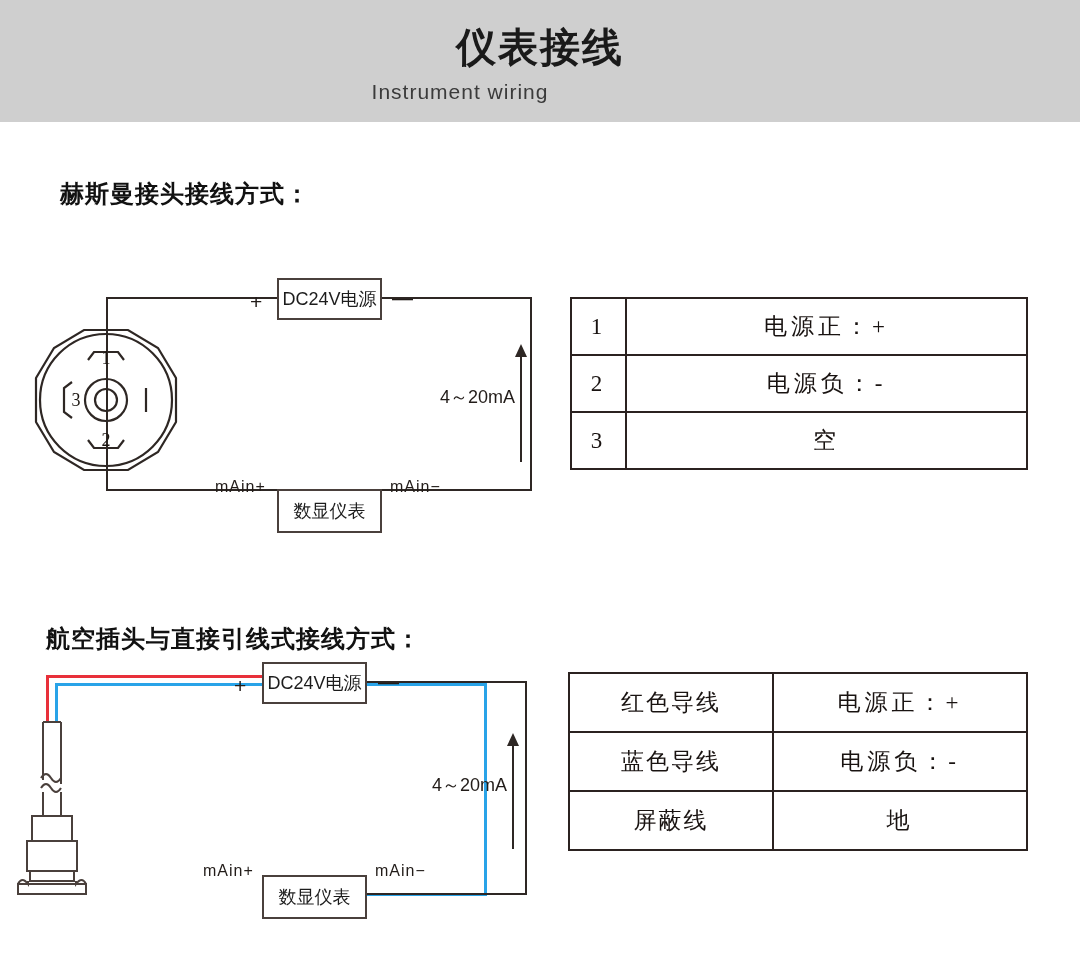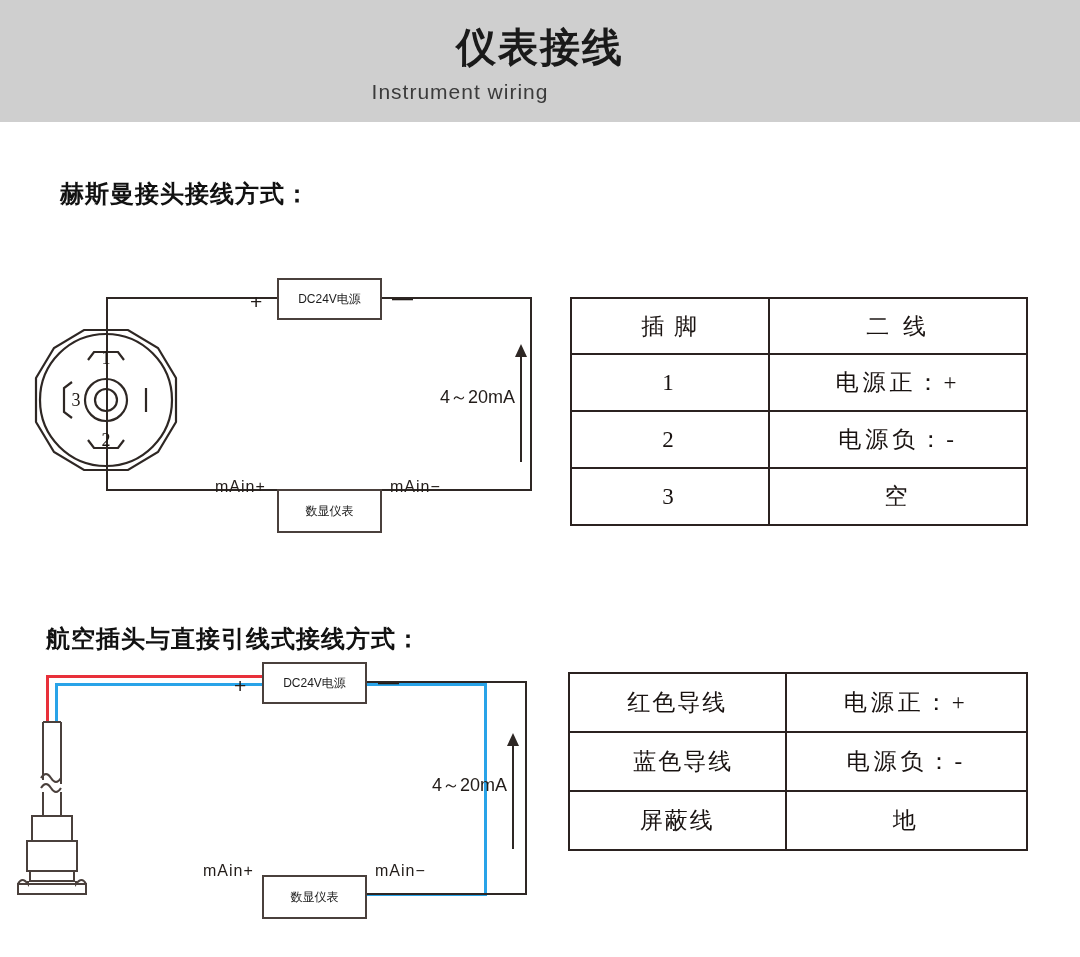--- a/index.html
+++ b/index.html
@@ -31,21 +31,21 @@
   
   .wire{position:absolute;background:#2e2724;}
   .wire.h{height:2px;}
   .wire.v{width:2px;}
   .wire.red{background:#e8303a;}
   .wire.blue{background:#29a3e8;}
 
   .box{
     position:absolute;border:2px solid #4a403c;background:#fff;
     display:flex;align-items:center;justify-content:center;
-    font-size:12px;color:#1c1c1c;white-space:nowrap;letter-spacing:0px;
+    font-size:18px;color:#1c1c1c;white-space:nowrap;letter-spacing:0px;
   }
   .lbl{
     position:absolute;font-size:16px;color:#221c19;white-space:nowrap;
     letter-spacing:1px;
   }
   .lbl.sign{font-size:21px;}
   .lbl.cur{font-size:18px;letter-spacing:0px;}
 
   .arrow-up{position:absolute;}
   .arrow-up .shaft{position:absolute;left:5px;top:10px;width:2px;background:#2e2724;}
@@ -114,24 +114,20 @@
     <g font-family="Liberation Serif, DejaVu Serif, serif" font-size="18" fill="#1c1611">
       <text x="88" y="52" text-anchor="middle">1</text>
       <text x="88" y="134" text-anchor="middle">2</text>
       <text x="58" y="94" text-anchor="middle">3</text>
     </g>
   </svg>
 </div>
 
 <table class="wtable" style="left:570px;top:297px;width:458px;">
   <tbody>
-      <tr>
-    <td class="narrow" style="width:198px;height:54px;">插 脚</td>
-    <td style="width:258px;height:54px;">二  线</td>
-  </tr>
   <tr>
     <td style="height:55px;">1</td>
     <td style="height:55px;">电源正：+</td>
   </tr>
   <tr>
     <td style="height:55px;">2</td>
     <td style="height:55px;">电源负：-</td>
   </tr>
   <tr>
     <td style="height:55px;">3</td>
@@ -187,21 +183,21 @@
   </svg>
 </div>
 
 <table class="wtable" style="left:568px;top:672px;width:460px;">
   <tbody>
   <tr>
     <td class="narrow" style="height:57px;">红色导线</td>
     <td style="height:57px;">电源正：+</td>
   </tr>
   <tr>
-    <td class="narrow" style="height:57px;padding-left:12px;">蓝色导线</td>
+    <td class="narrow" style="height:57px;">蓝色导线</td>
     <td style="height:57px;">电源负：-</td>
   </tr>
   <tr>
     <td class="narrow" style="height:57px;">屏蔽线</td>
     <td style="height:57px;">地</td>
   </tr>
 </tbody>
   </table>
 
 </body></html>

